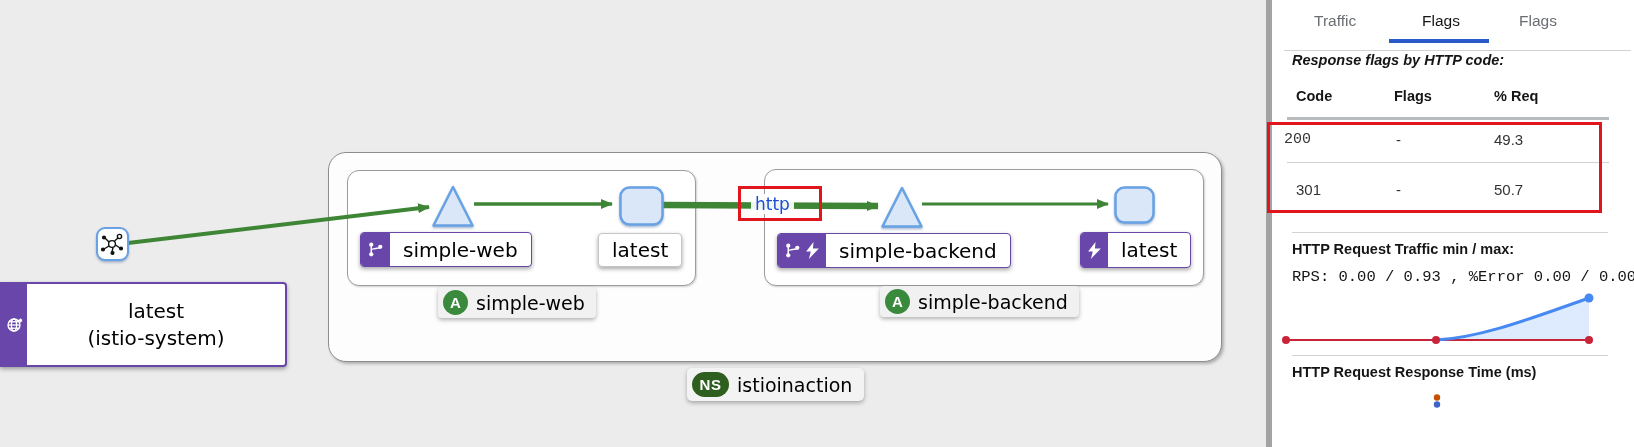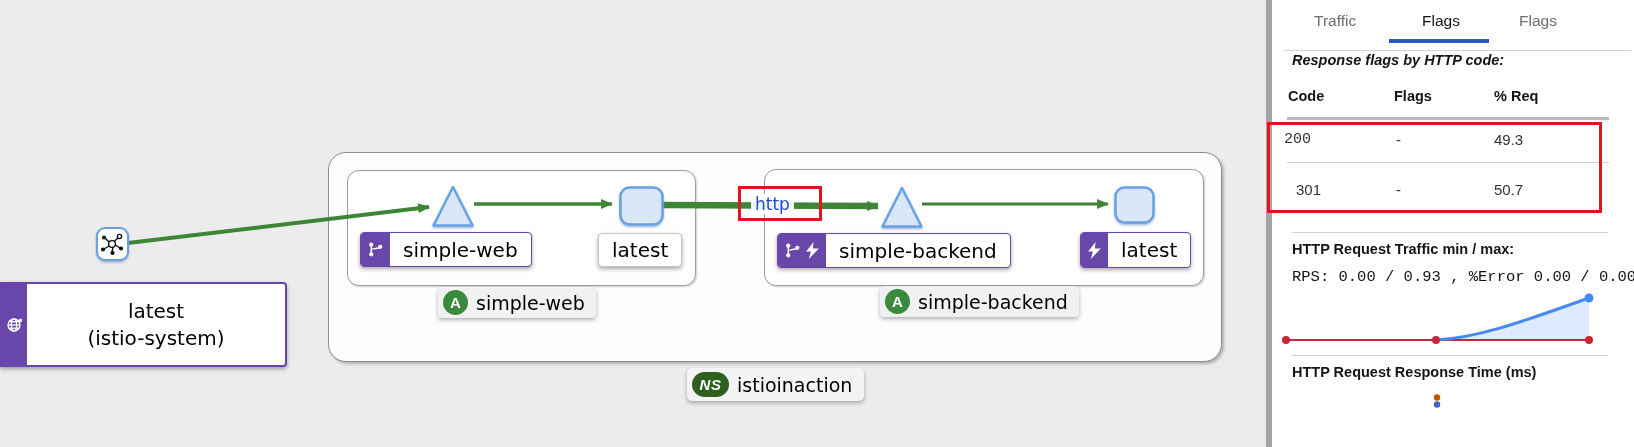--- a/index.html
+++ b/index.html
@@ -65,21 +65,20 @@
     position:absolute; left:687px; top:368px; display:flex; align-items:center; gap:8px;
     height:33px; background:#f3f3f3; border-radius:5px; padding:0 12px 0 5px; z-index:4;
     box-shadow:0 2px 4px rgba(0,0,0,0.3);
     font-family:"DejaVu Sans", sans-serif; font-size:19px; color:#000;
   }
   .ns-pill {
     width:37px; height:25px; border-radius:13px; background:#2e5f1f;
     display:flex; align-items:center; justify-content:center;
     color:#fff; font-weight:bold; font-size:15px; letter-spacing:0.5px;
     font-family:"Liberation Sans",sans-serif;
-    font-style:italic;
   }
 
   .http-label {
     position:absolute; left:751px; top:194px; z-index:5;
     background:rgba(255,255,255,0.92); padding:0 4px;
     font-family:"DejaVu Sans", sans-serif; font-size:17px; color:#1d4ed8;
   }
   .red-annot { position:absolute; border:3px solid #e0161f; z-index:6; background:transparent; }
   .annot-http { left:738px; top:186px; width:84px; height:35px; }
   .annot-rows { left:1267px; top:122px; width:335px; height:91px; }
@@ -229,21 +228,21 @@
   <div class="panel">
 
     <div class="tab" style="left:42px;">Traffic</div>
     <div class="tab active" style="left:150px;">Flags</div>
     <div class="tab" style="left:247px;">Flags</div>
     <div class="tab-underline"></div>
     <div class="hline" style="left:12px; top:50px; width:347px;"></div>
 
     <h4 style="left:20px; top:52px;font-style:italic;">Response flags by HTTP code:</h4>
 
-    <div class="colhead" style="left:16px; top:88px;">Code</div>
+    <div class="colhead" style="left:24px; top:88px;">Code</div>
     <div class="colhead" style="left:122px; top:88px;">Flags</div>
     <div class="colhead" style="left:222px; top:88px;">% Req</div>
     <div class="thick-line"></div>
 
     <div class="cell" style="left:12px; top:131px;font-family:Liberation Mono, monospace;">200</div>
     <div class="cell" style="left:124px; top:131px;">-</div>
     <div class="cell" style="left:222px; top:131px;">49.3</div>
     <div class="hline" style="left:15px; top:162px; width:322px;"></div>
     <div class="cell" style="left:24px; top:181px;">301</div>
     <div class="cell" style="left:124px; top:181px;">-</div>

